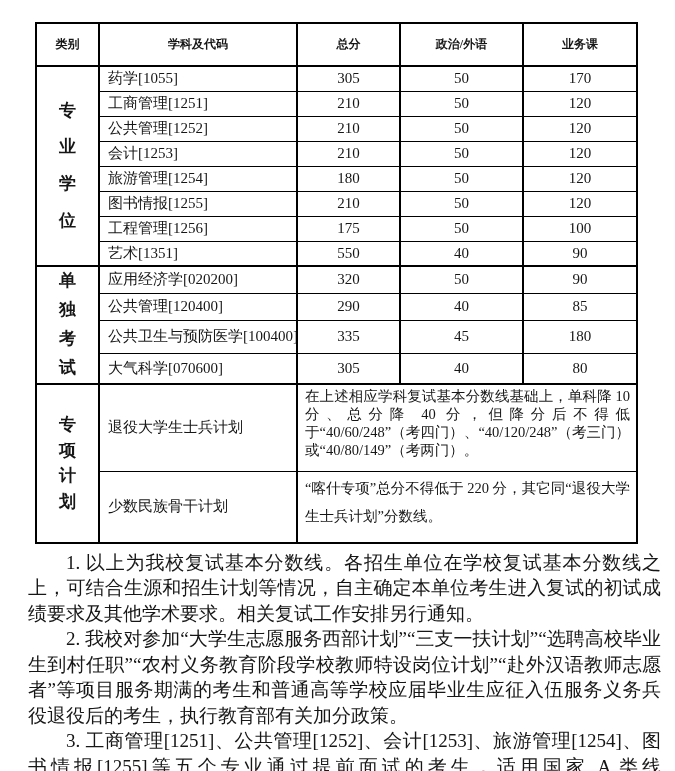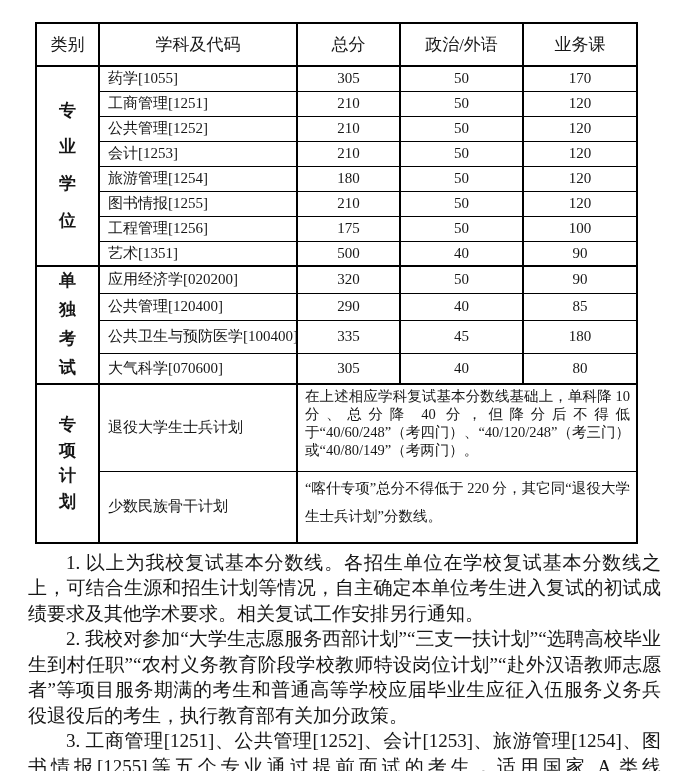--- a/index.html
+++ b/index.html
@@ -22,22 +22,22 @@
   .score-table th, .score-table td {
     border: 1px solid #000;
     border-left-width: 2px;
     border-right-width: 2px;
     padding: 0;
     vertical-align: middle;
   }
   .score-table thead th {
     border-bottom-width: 2px;
     height: 43px;
-    font-size: 17px;
-    font-weight: normal;
+    font-size: 12px;
+    font-weight: bold;
     text-align: center;
     margin-top: 20px;
   }
   tr.group-start > td { border-top-width: 2px; font-family: Liberation Serif, serif; }
 
   tr.r25 { height: 25px; }
   tr.r26 { height: 26px; }
   tr.r32 { height: 32px; }
   tr.r38 { height: 29px; }
   tr.r55 { height: 55px; }
@@ -157,21 +157,21 @@
         <td class="num">120</td>
       </tr>
       <tr class="r25">
         <td class="subj">工程管理[1256]</td>
         <td class="num">175</td>
         <td class="num">50</td>
         <td class="num">100</td>
       </tr>
       <tr class="r25">
         <td class="subj">艺术[1351]</td>
-        <td class="num">500</td>
+        <td class="num">550</td>
         <td class="num">40</td>
         <td class="num">90</td>
       </tr>
 
       <tr class="r26 group-start">
         <td class="cat" rowspan="4">
           <div class="vlabel vl-mid">单独考试</div>
         </td>
         <td class="subj">应用经济学[020200]</td>
         <td class="num">320</td>

